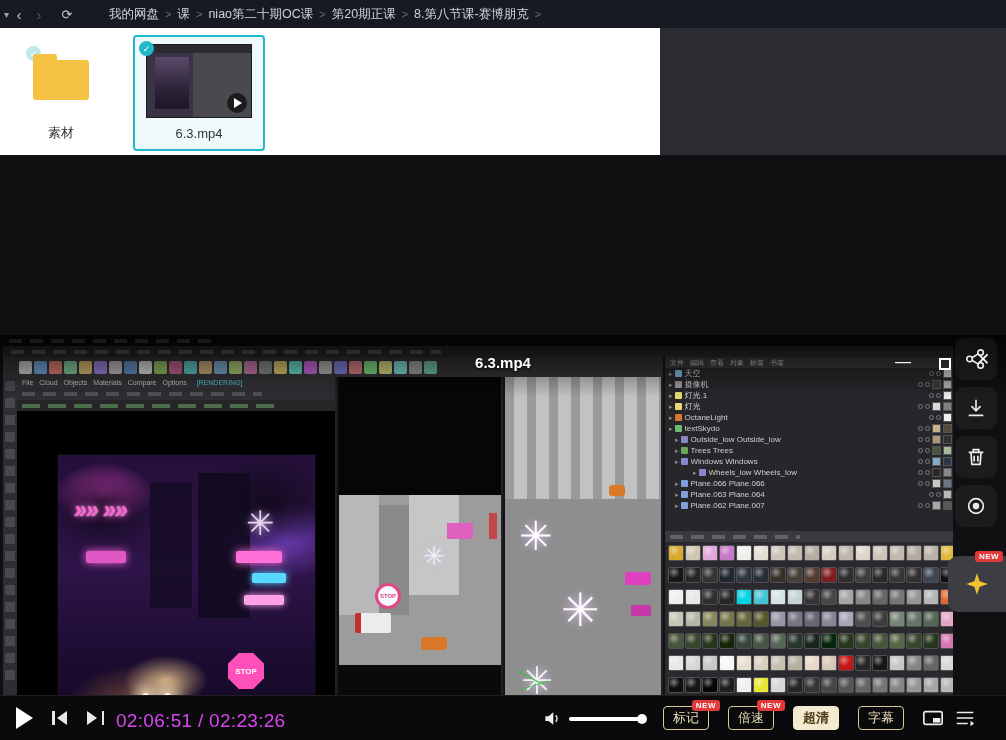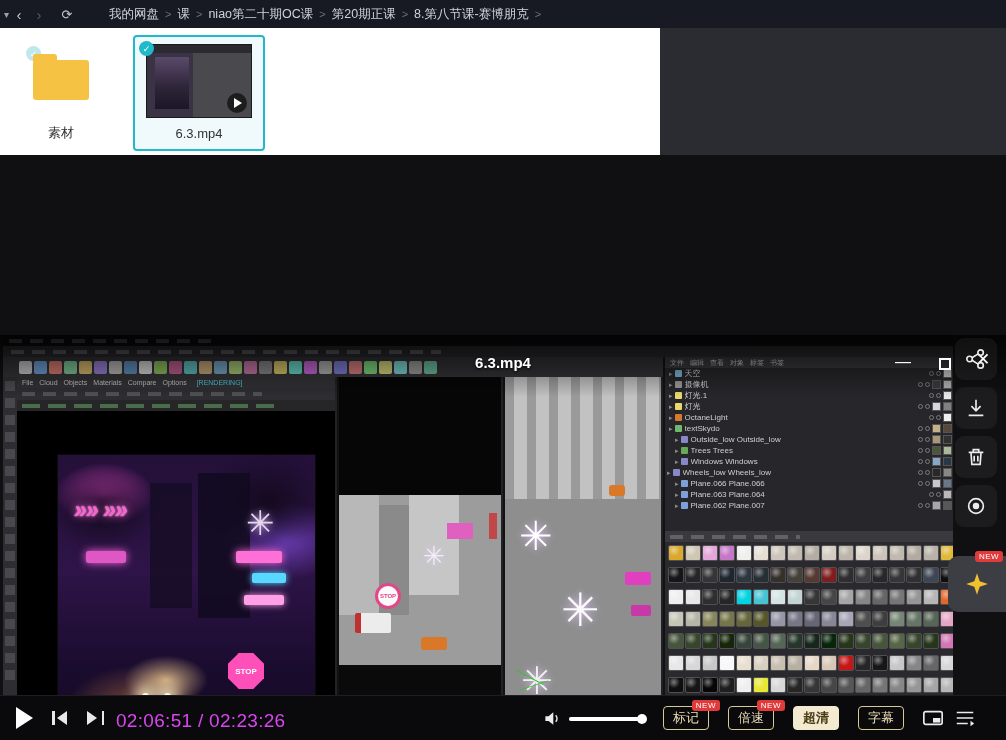--- a/index.html
+++ b/index.html
@@ -161,21 +161,21 @@
   .attr-mode { position:absolute; left:0; top:0; width:152px; height:10px; background:#3a3a3e;
     display:flex; gap:6px; align-items:center; padding-left:4px; color:#c0c0c0; }
   .attr-side { position:absolute; left:154px; top:376px; width:136px; height:105px; background:#1d1d21; }
 
   
   .sidebar-float { position:absolute; left:955px; top:338px; z-index:8; display:flex; flex-direction:column; gap:7px; }
   .sbtn { width:42px; height:42px; border-radius:9px; background:rgba(255,255,255,.05);
     display:flex; align-items:center; justify-content:center; cursor:pointer; }
   .pinpanel { position:absolute; left:948px; top:556px; width:58px; height:56px; background:#3d3d44;
     border-radius:10px 0 0 10px; z-index:8; display:flex; align-items:center; justify-content:center; cursor:pointer; }
-  .newbadge { position:absolute; background:#e03a3a; color:#fff; font-size:8px; font-weight:normal;
+  .newbadge { position:absolute; background:#e03a3a; color:#fff; font-size:8px; font-weight:bold;
     padding:1px 4px; border-radius:3px; letter-spacing:.5px; }
   .pin-new { left:975px; top:551px; z-index:9; }
 
   
   .controls { position:absolute; left:0; top:695px; width:1006px; height:45px; background:#0a0a0c;
     border-top:1px solid #1e1e22; z-index:7; }
   .playbtn { position:absolute; left:16px; top:11px; width:0; height:0; cursor:pointer;
     border-left:17px solid #fff; border-top:11px solid transparent; border-bottom:11px solid transparent; }
   .stepbtn { position:absolute; top:14px; width:20px; height:16px; cursor:pointer; }
   .stepbtn .tri { position:absolute; top:1px; width:0; height:0;
@@ -449,21 +449,21 @@
               <span class="omcaret">▸</span>
               <span class="omicon" style="background: rgb(136, 136, 200);"></span>
               <span class="omname">Windows Windows</span>
               <span class="omright">
                 <span class="omdot"></span>
                 <span class="omdot"></span>
                 <span class="omthumb" style="background: rgb(136, 168, 200);"></span>
                 <span class="omthumb" style="background: rgb(40, 56, 72);"></span>
               </span>
             </div>
-            <div class="omrow" style="padding-left: 2px;">
+            <div class="omrow" style="padding-left: 28px;">
               <span class="omcaret">▸</span>
               <span class="omicon" style="background: rgb(136, 136, 200);"></span>
               <span class="omname">Wheels_low Wheels_low</span>
               <span class="omright">
                 <span class="omdot"></span>
                 <span class="omdot"></span>
                 <span class="omthumb" style="background: rgb(40, 40, 40);"></span>
                 <span class="omthumb" style="background: rgb(136, 136, 136);"></span>
               </span>
             </div>

